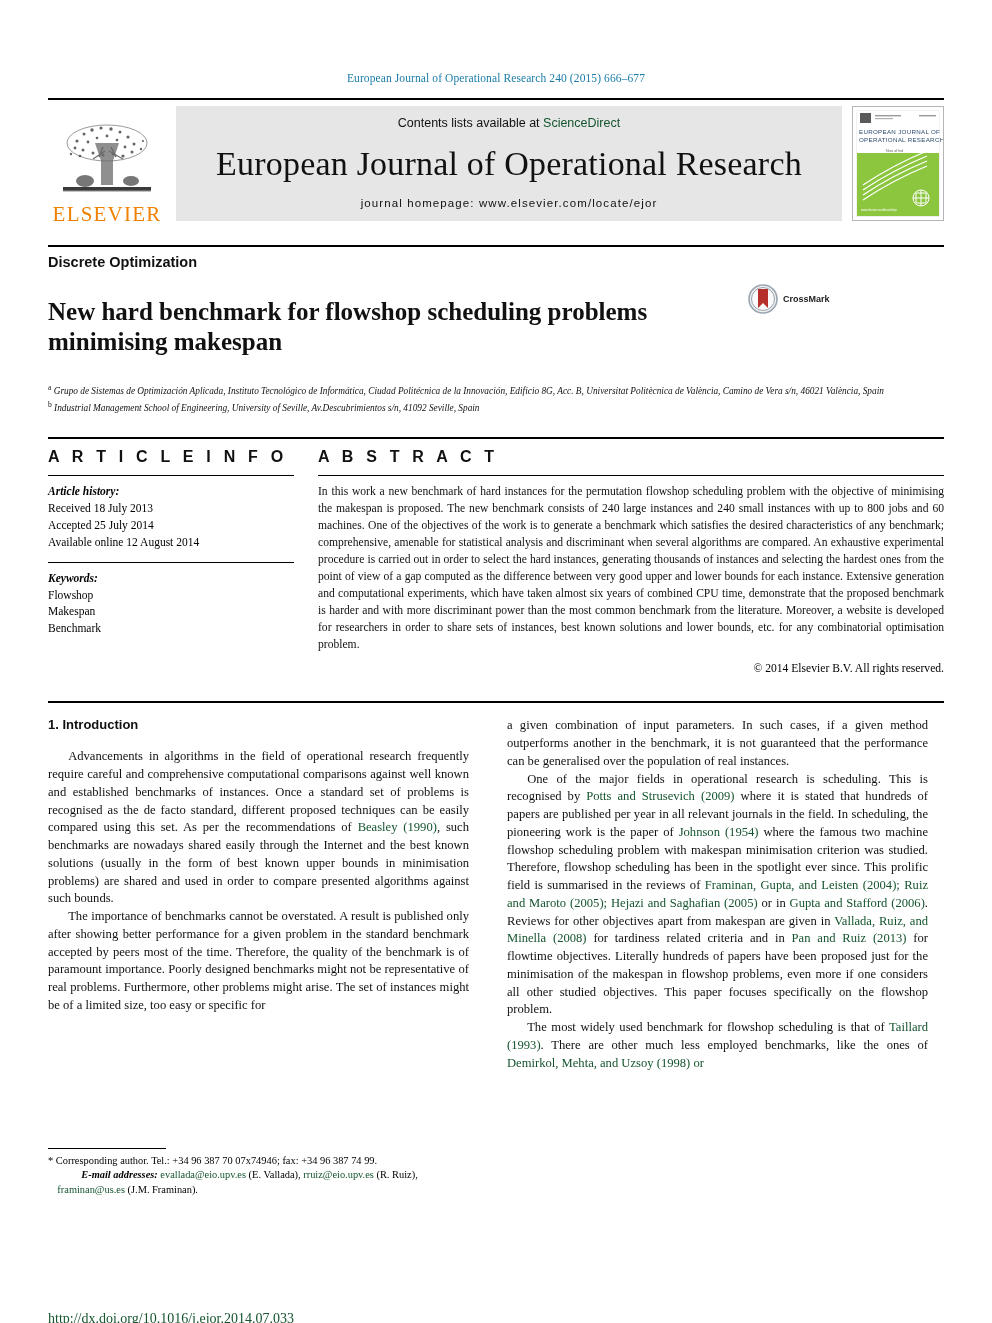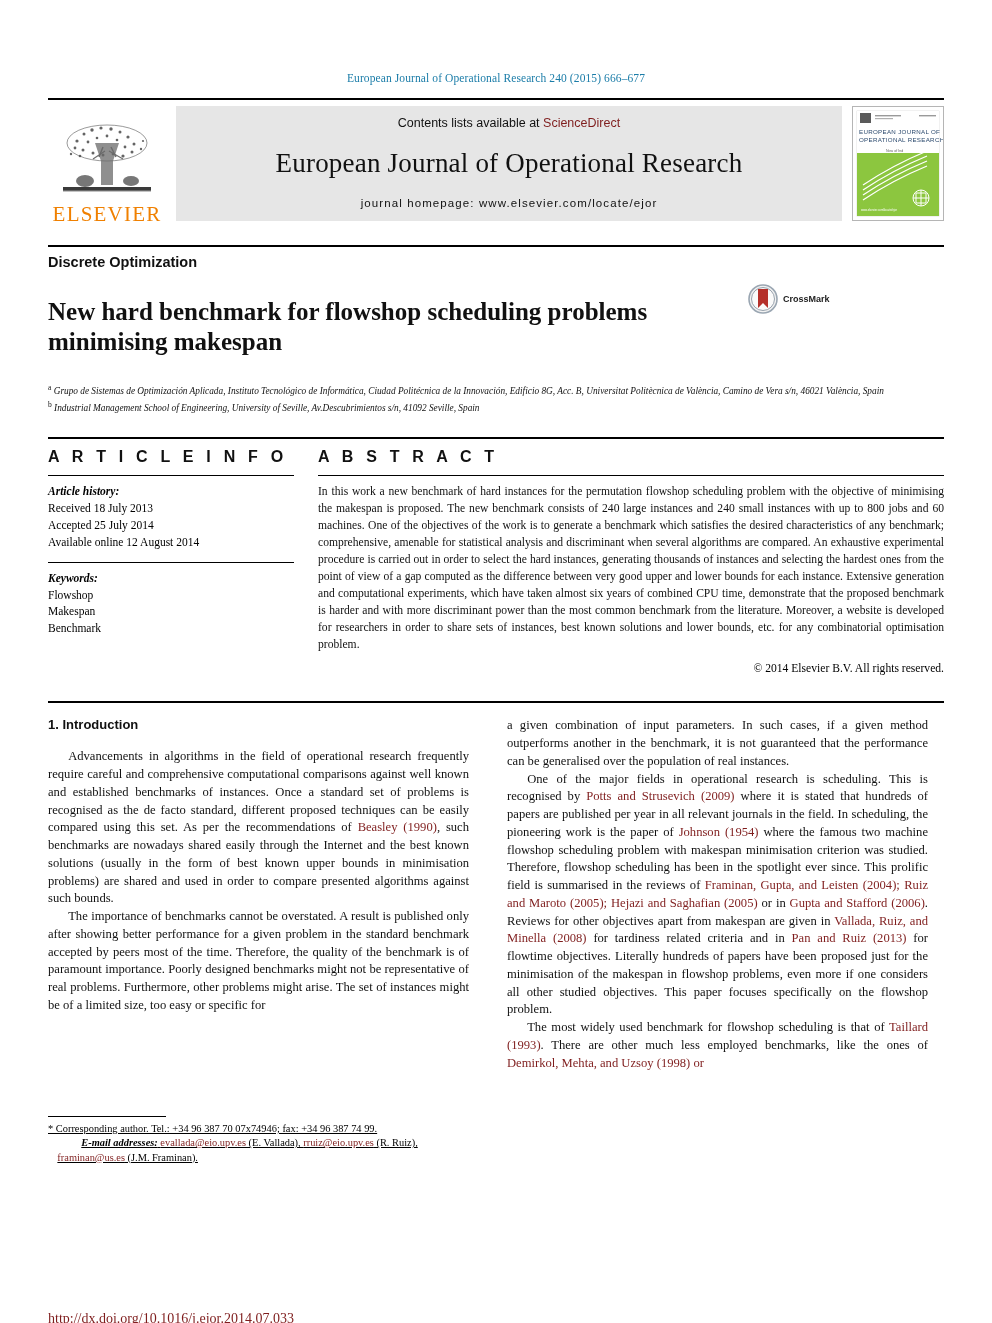--- a/index.html
+++ b/index.html
@@ -15,21 +15,21 @@
     position: relative;
     overflow: hidden;
   }
   .page {
     width: 992px;
     height: 1323px;
     position: relative;
     box-sizing: border-box;
   }
   a, .lnk {
-    color: #7f1d1d;
+    color: #14532d;
     text-decoration: none;
   }
 
   
   .runhead {
     text-align: center;
     font-size: 11.5px;
     color: #1a7ca8;
     padding-top: 72px;
     letter-spacing: 0.1px;
@@ -72,21 +72,21 @@
     align-items: center;
     padding: 10px 0 12px 0;
     box-sizing: border-box;
   }
   .banner-top {
     font-size: 12.5px;
     font-family: "Liberation Sans", sans-serif;
     color: #111;
   }
   .banner-title {
-    font-size: 27px;
+    font-size: 34px;
     font-family: "Liberation Serif", serif;
     color: #111;
     letter-spacing: 0.2px;
   }
   .banner-home {
     font-size: 11.5px;
     font-family: "Liberation Sans", sans-serif;
     letter-spacing: 1.1px;
     color: #111;
   }
@@ -212,23 +212,22 @@
     margin: 0;
     color: #111;
   }
   .p + .p { margin-top: 0; }
   .p.noind { text-indent: 0; }
 
   
   .footnote {
     position: absolute;
     left: 48px;
-    top: 1116px;
+    top: 1148px;
     width: 421px;
-    text-decoration: underline;
   }
   .fn-rule {
     border-top: 1px solid #000;
     width: 118px;
     margin-bottom: 5px;
   }
   .fn-line {
     font-size: 10.4px;
     line-height: 1.38;
     text-indent: -0.9em;

